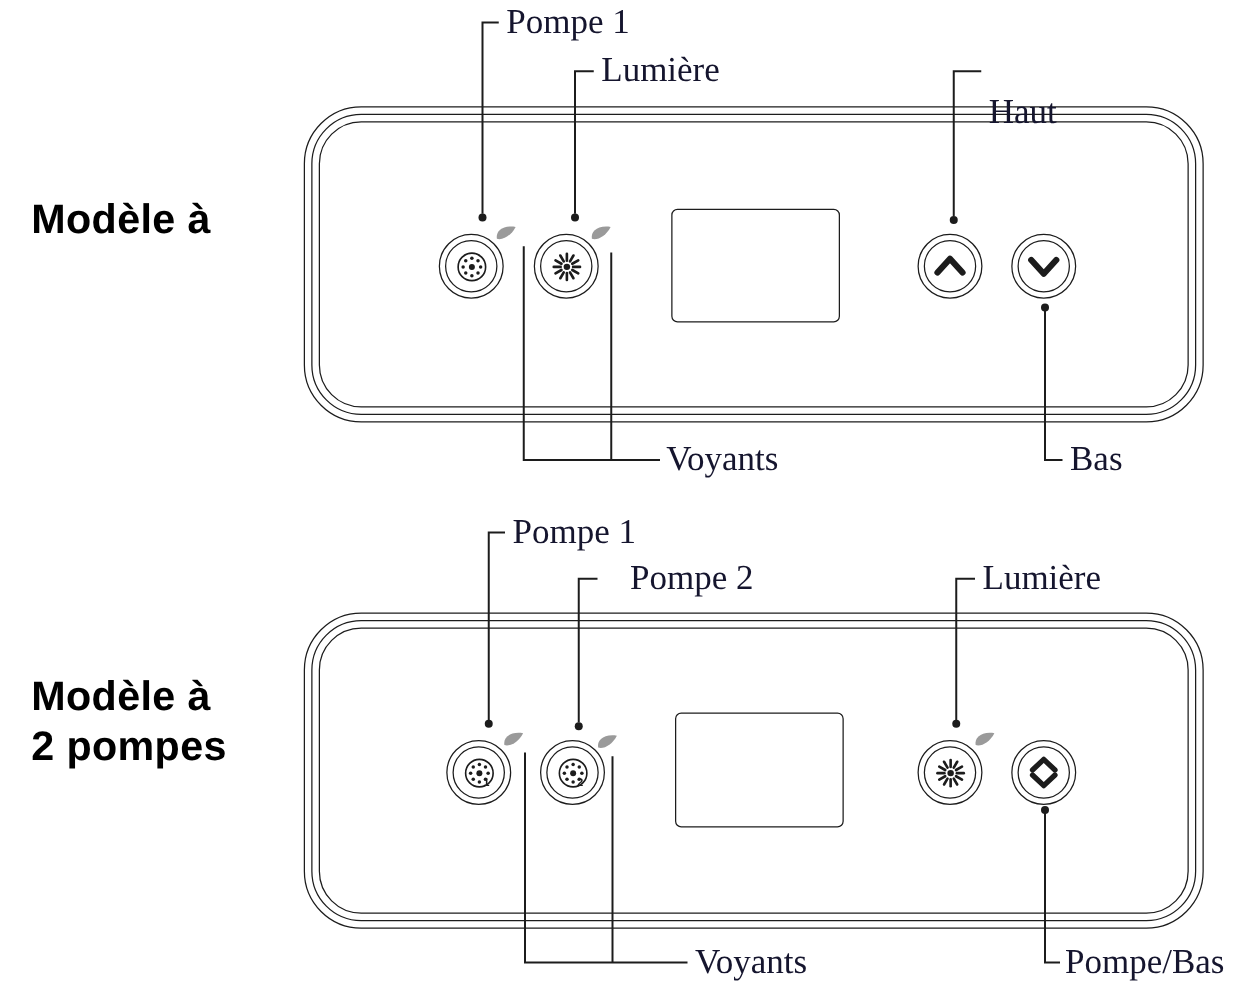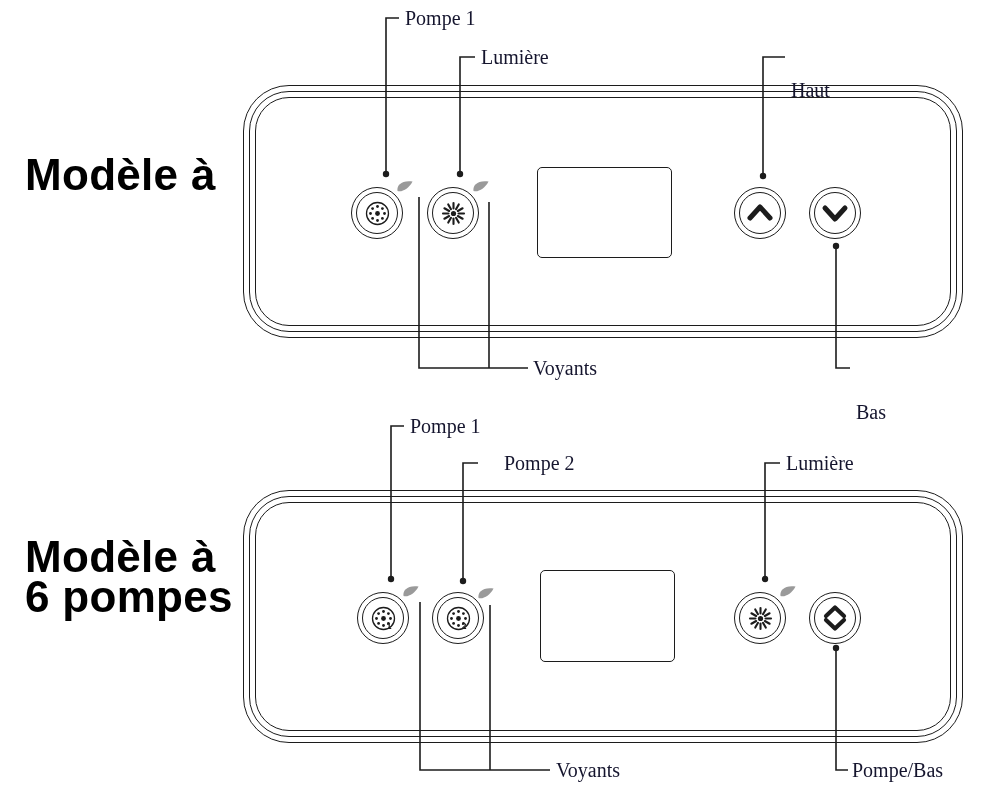--- a/index.html
+++ b/index.html
@@ -5,34 +5,34 @@
   :root{
     --outline:#1c1c1c;
     --callout-text:#15152e;
     --indicator-gray:#9a9a9a;
   }
   *{margin:0;padding:0;box-sizing:border-box;}
   body{background:#ffffff;font-family:"Liberation Sans",sans-serif;}
   .canvas{position:relative;width:1000px;height:800px;background:#fff;overflow:hidden;}
 
   .model-label{position:absolute;font-family:"Liberation Sans",sans-serif;font-weight:bold;
-    font-size:44px;line-height:40px;color:#000;letter-spacing:.3px;}
+    font-size:33px;line-height:40px;color:#000;letter-spacing:.3px;}
 
   .bezel-outer{position:absolute;border:1.7px solid var(--outline,#1c1c1c);border-radius:46px;padding:5px;background:#fff;}
   .bezel-mid{width:100%;height:100%;border:1.4px solid var(--outline,#1c1c1c);border-radius:40px;padding:5px;}
   .bezel-inner{width:100%;height:100%;border:1.3px solid var(--outline,#1c1c1c);border-radius:34px;background:#fff;}
 
   .btn{position:absolute;width:52px;height:52px;border:1.6px solid var(--outline,#1c1c1c);
     border-radius:50%;display:flex;align-items:center;justify-content:center;background:#fff;}
   .btn-ring{width:42px;height:42px;border:1.3px solid var(--outline,#1c1c1c);border-radius:50%;
     display:flex;align-items:center;justify-content:center;}
 
   .display{position:absolute;border:1.6px solid var(--outline,#1c1c1c);border-radius:5px;background:#fff;}
 
-  .callout{position:absolute;font-family:"Liberation Serif",serif;font-size:20px;line-height:24px;
+  .callout{position:absolute;font-family:"Liberation Serif",serif;font-size:28px;line-height:24px;
     color:var(--callout-text,#15152e);white-space:nowrap;}
 
   .overlay{position:absolute;left:0;top:0;pointer-events:none;}
   .overlay path{stroke:var(--outline,#1c1c1c);stroke-width:1.6;fill:none;}
   .overlay circle{fill:var(--outline,#1c1c1c);}
 
   .voyant{position:absolute;}
   .voyant path{fill:var(--indicator-gray,#9a9a9a);}
 
   .stroke{stroke:var(--outline,#1c1c1c);fill:none;}
@@ -42,21 +42,21 @@
 </head>
 <body>
 
 <div class="canvas">
 
   <div class="model-label" style="left:25px;top:155px;">
     <div>Modèle à</div>
   </div>
   <div class="model-label" style="left:25px;top:537px;">
     <div>Modèle à</div>
-    <div>6 pompes</div>
+    <div>2 pompes</div>
   </div>
 
   <div class="bezel-outer" style="left:243px;top:85px;width:720px;height:253px;">
     <div class="bezel-mid">
       <div class="bezel-inner"></div>
     </div>
   </div>
 
   <div class="btn" style="left:351px;top:187px;">
     <div class="btn-ring">
@@ -235,21 +235,21 @@
     <path d="M420 602 V770 H550"></path>
     <path d="M490 605 V770"></path>
     <path d="M836 649 V770 H848"></path>
       <circle cx="836" cy="648" r="3.2"></circle>
   </svg>
 
   <div class="callout" style="left:405px;top:6px;">Pompe 1</div>
   <div class="callout" style="left:481px;top:45px;">Lumière</div>
   <div class="callout" style="left:791px;top:45px;margin-top:33px;">Haut</div>
   <div class="callout" style="left:533px;top:356px;">Voyants</div>
-  <div class="callout" style="left:856px;top:356px;margin-top:44px;">Bas</div>
+  <div class="callout" style="left:856px;top:356px;">Bas</div>
 
   <div class="callout" style="left:410px;top:414px;">Pompe 1</div>
   <div class="callout" style="left:504px;top:451px;">Pompe 2</div>
   <div class="callout" style="left:786px;top:451px;">Lumière</div>
   <div class="callout" style="left:556px;top:758px;">Voyants</div>
   <div class="callout" style="left:852px;top:758px;">Pompe/Bas</div>
 
 </div>
 
 </body></html>

